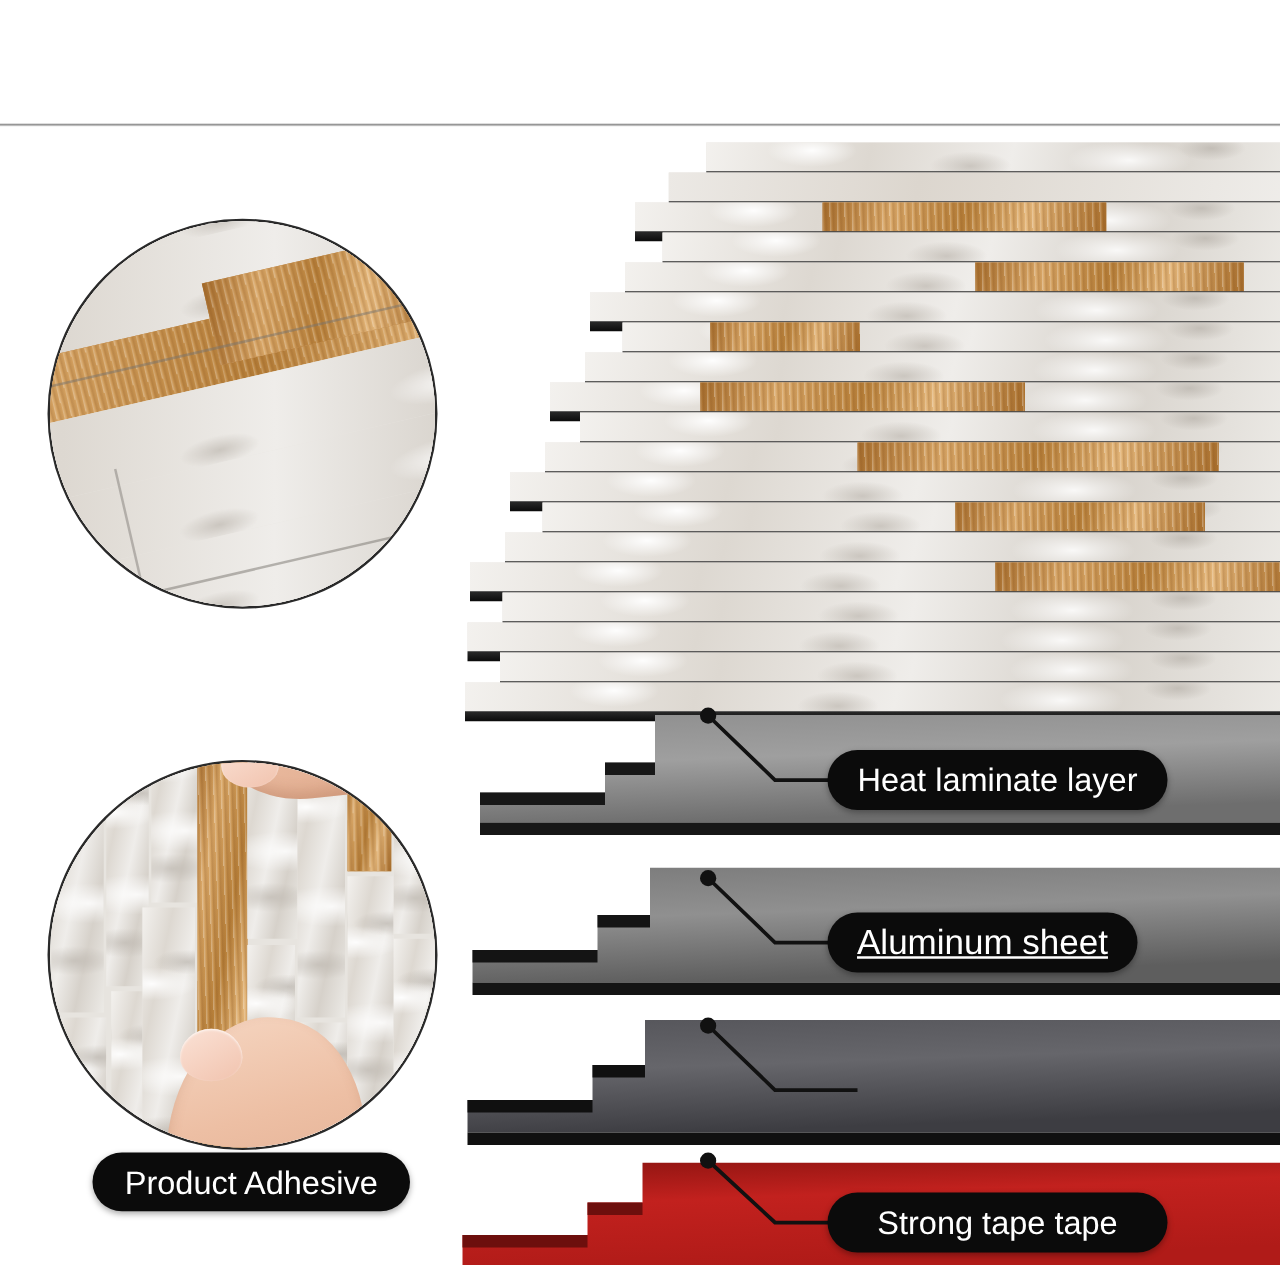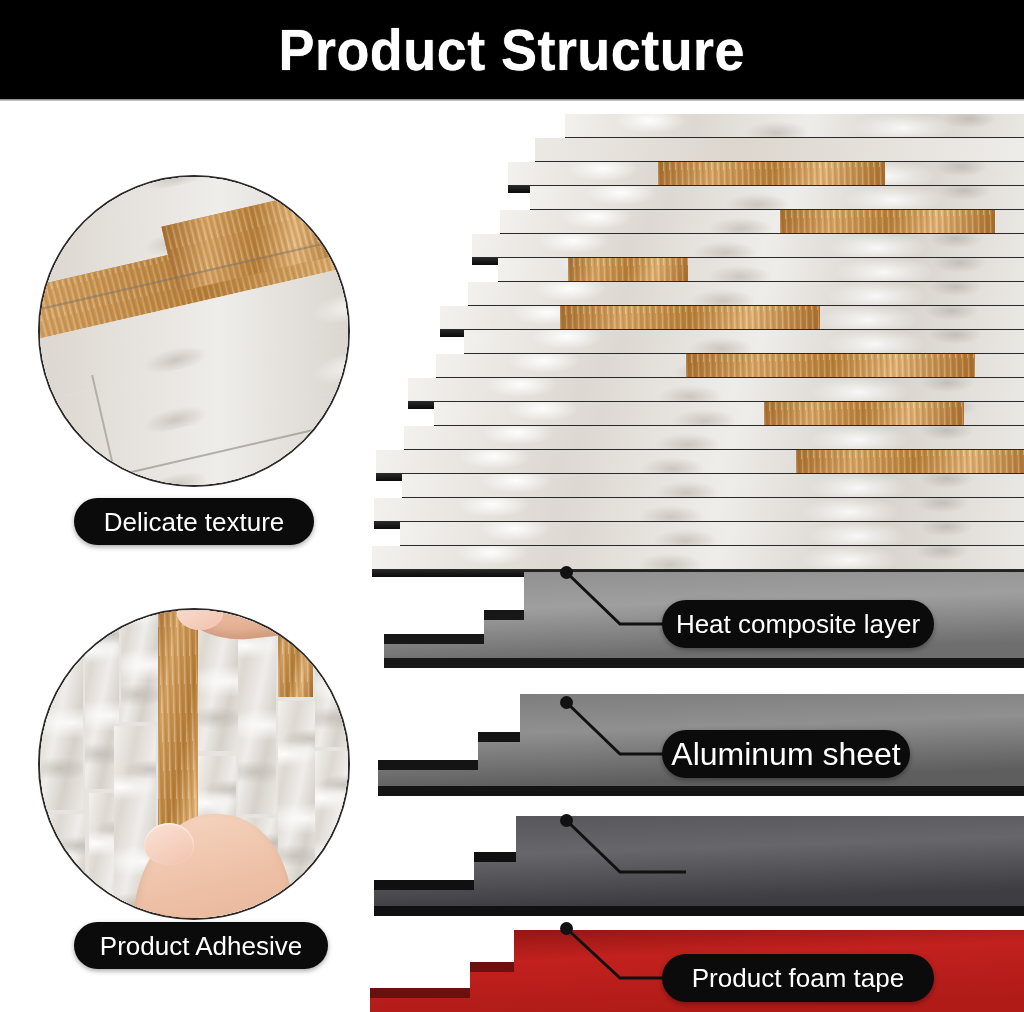--- a/index.html
+++ b/index.html
@@ -107,23 +107,20 @@
     position:absolute;width:13px;height:13px;border-radius:50%;
     background:#111;left:0;top:0;
   }
   .leader svg{position:absolute;left:0;top:0;overflow:visible;}
 </style>
 </head>
 <body>
 
 <div id="stage">
 
-  <div class="header">
-    <div class="header-title">Product Structure</div>
-  </div>
   <div class="header-rule"></div>
 
   <div class="circle-wrap" style="left:38px;top:175px;width:312px;height:312px;">
     <div class="circle">
       <div class="inner" style="background:#f0eeeb;">
 
         <div class="c1-strip marble" style="top:2%;height:17%;transform:rotate(-13deg);"></div>
         <div class="c1-strip marble" style="top:20%;height:13%;transform:rotate(-13deg);"></div>
         <div class="c1-strip marble" style="top:33%;height:16%;transform:rotate(-13deg);"></div>
         <div class="c1-strip copper" style="top:49%;height:13%;transform:rotate(-13deg);"></div>
@@ -133,23 +130,20 @@
 
         <div class="copper" style="position:absolute;left:44%;top:25%;width:42%;height:16%;transform:rotate(-13deg);transform-origin:left center;"></div>
 
         <div style="position:absolute;left:-10%;top:32.5%;width:150%;height:1.5px;background:rgba(120,116,110,.5);transform:rotate(-13deg);"></div>
         <div style="position:absolute;left:-10%;top:76.5%;width:150%;height:1.5px;background:rgba(120,116,110,.5);transform:rotate(-13deg);"></div>
         <div style="position:absolute;left:30%;top:60%;width:2px;height:40%;background:rgba(120,116,110,.45);transform:rotate(-13deg);"></div>
       </div>
     </div>
   </div>
 
-  <div class="pill" style="left:74px;top:498px;width:240px;height:47px;">
-    <span style="font-size:26px;">Delicate texture</span>
-  </div>
 
   <div class="circle-wrap" style="left:38px;top:608px;width:312px;height:312px;">
     <div class="circle">
       <div class="inner" style="background:#e7e4df;">
 
         <div class="c2-strip copper" style="left:4%;top:12%;width:9%;height:40%;"></div>
         <div class="c2-strip marble" style="left:13.5%;top:6%;width:10%;height:55%;"></div>
         <div class="c2-strip marble" style="left:24%;top:10%;width:8%;height:46%;"></div>
         <div class="c2-strip marble" style="left:13%;top:62%;width:11%;height:38%;"></div>
         <div class="c2-strip marble" style="left:25%;top:57%;width:9%;height:43%;"></div>
@@ -356,25 +350,25 @@
   </div>
 
   <div class="leader" style="left:560px;top:922px;">
     <svg width="130" height="70">
       <polyline points="6,6 60,56 126,56" fill="none" stroke="#111" stroke-width="3"></polyline>
     </svg>
     <div class="dot" style="left:0;top:0;"></div>
   </div>
 
   <div class="pill" style="left:662px;top:600px;width:272px;height:48px;">
-    <span style="font-size:26px;">Heat composite layer</span>
+    <span style="font-size:26px;">Heat laminate layer</span>
   </div>
 
   <div class="pill" style="left:662px;top:730px;width:248px;height:48px;">
-    <span style="font-size:32px;">Aluminum sheet</span>
+    <span style="font-size:28px;text-decoration:underline;">Aluminum sheet</span>
   </div>
 
 
   <div class="pill" style="left:662px;top:954px;width:272px;height:48px;">
-    <span style="font-size:26px;">Product foam tape</span>
+    <span style="font-size:26px;">Strong tape tape</span>
   </div>
 
 </div>
 
 </body></html>

